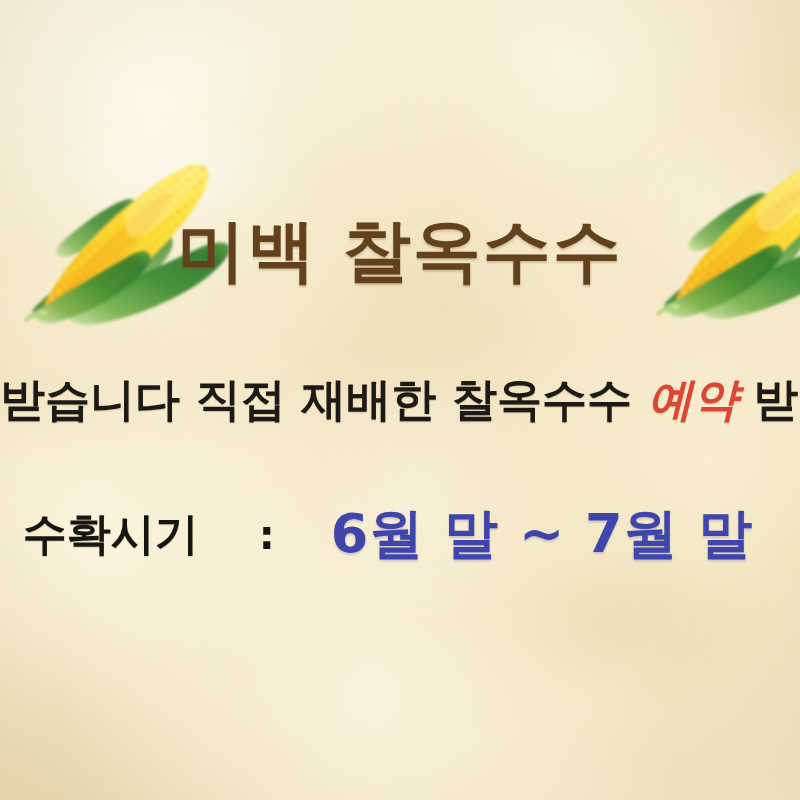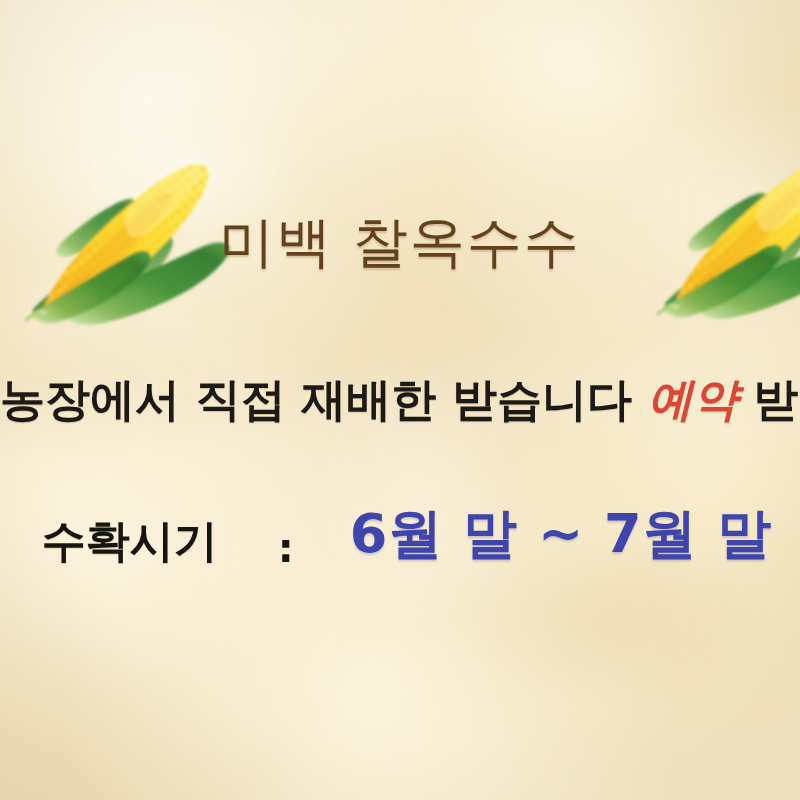--- a/index.html
+++ b/index.html
@@ -60,22 +60,22 @@
   .corn-right { left: 640px; top: 126px; width: 250px; height: 210px; }
 
   
   .title {
     position: absolute;
     left: 0;
     top: 206px;
     width: 800px;
     text-align: center;
     font-family: "DejaVu Sans", "Liberation Sans", sans-serif;
-    font-size: 55px;
-    font-weight: 400;
+    font-size: 68px;
+    font-weight: 700;
     letter-spacing: 2px;
     color: #63411d;
     text-shadow: 0 2px 2px rgba(120,90,45,0.28);
     white-space: nowrap;
     z-index: 4;
   }
 
   .subtitle {
     position: absolute;
     left: 0;
@@ -94,25 +94,24 @@
     color: #dd4536;
     font-style: italic;
   }
 
   .harvest-row {
     position: absolute;
     left: 0;
     top: 498px;
     width: 776px;
     display: flex;
-    align-items: flex-end;
+    align-items: center;
     justify-content: center;
     white-space: nowrap;
     z-index: 4;
-    padding-left: 19px;
   }
   .harvest-label {
     font-family: "DejaVu Sans", "Liberation Sans", sans-serif;
     font-size: 44px;
     font-weight: 700;
     color: #17150f;
     text-shadow: 0 1px 1px rgba(150,125,80,0.30);
   }
   .harvest-colon {
     font-family: "DejaVu Sans", "Liberation Sans", sans-serif;
@@ -233,21 +232,21 @@
       <path d="M44,174 C60,150 96,108 138,74 C152,62 162,58 166,64 C152,86 116,126 80,158 C64,172 50,182 44,174 Z" fill="#ef9c15" opacity="0.30"></path>
       <path d="M122,74 C146,52 176,32 192,36 C198,42 184,60 164,80 C146,98 130,110 122,104 C116,98 114,84 122,74 Z" fill="#fff1a0" opacity="0.42"></path>
       <path d="M30,178 C56,162 92,140 124,122 C140,114 148,122 138,136 C118,160 80,182 50,190 C34,194 22,188 30,178 Z" fill="url(#leafC)" opacity="0.93"></path>
       <path d="M22,184 C26,178 34,176 40,180 C36,186 28,190 22,184 Z" fill="#c7de92"></path>
       <path d="M18,188 C24,182 30,180 34,184" stroke="#a9cf72" stroke-width="3" fill="none" stroke-linecap="round"></path>
     </g>
   </svg>
 
   <div class="title">미백 찰옥수수</div>
 
-  <div class="subtitle"><span>농장에서 직접 재배한 받습니다</span> <span class="highlight">예약</span> <span>받습니다.</span></div>
+  <div class="subtitle"><span>받습니다 직접 재배한 찰옥수수</span> <span class="highlight">예약</span> <span>받습니다.</span></div>
 
   <div class="harvest-row">
     <span class="harvest-label">수확시기</span>
     <span class="harvest-colon">:</span>
     <span class="harvest-value">6월 말 ~ 7월 말</span>
   </div>
 
 </div>
 
 </body></html>

